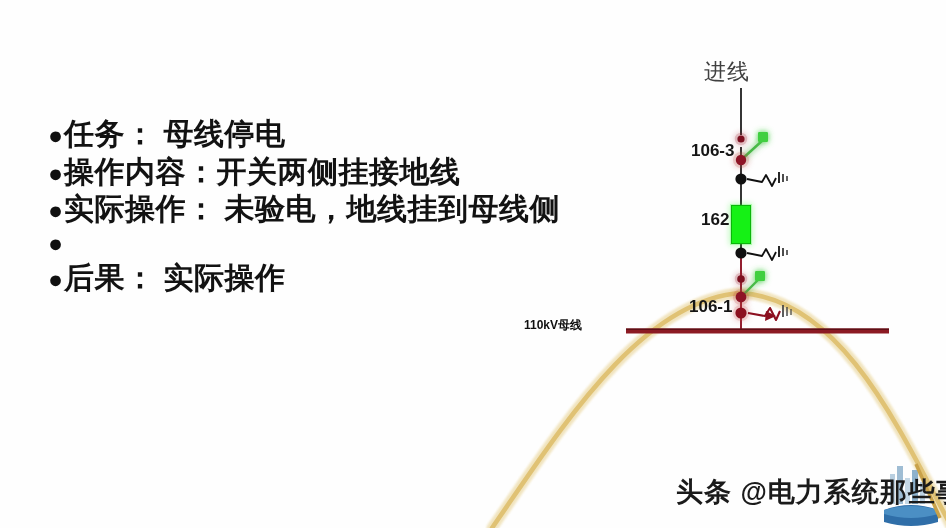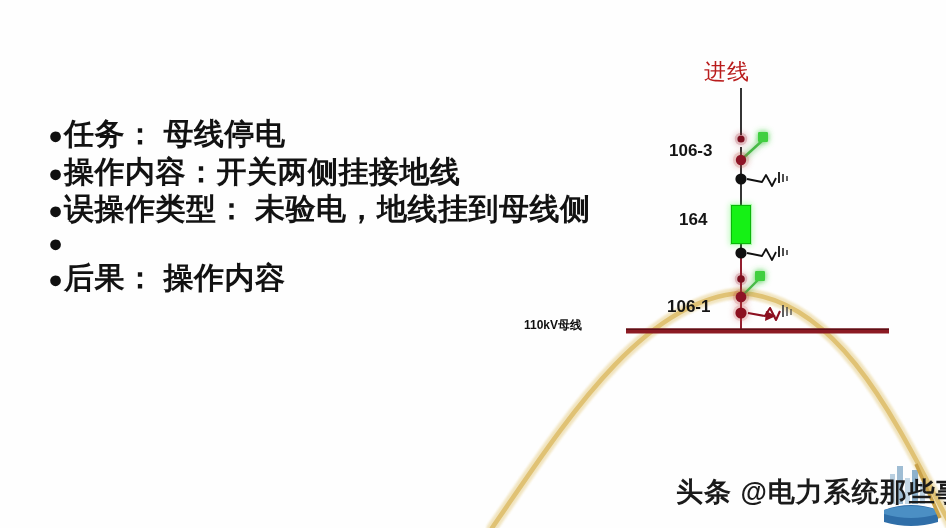--- a/index.html
+++ b/index.html
@@ -54,33 +54,34 @@
   }
   .diagram-svg { position: absolute; left: 0; top: 0; }
 
   .dev-label {
     position: absolute;
     font-family: "Liberation Sans", "DejaVu Sans", sans-serif;
     font-size: 17px;
     font-weight: 700;
     color: #151515;
     white-space: nowrap;
+    margin-left: 22px;
   }
   #label-106-3 { left: 669px; top: 141px; }
   #label-106   { left: 679px; top: 210px; }
   #label-106-1 { left: 667px; top: 297px; }
 
   #label-incoming {
     position: absolute;
     left: 704px;
     top: 57px;
     font-family: "Liberation Serif", "DejaVu Serif", serif;
     font-size: 22px;
     font-weight: 400;
-    color: #b91c1c;
+    color: #404040;
     letter-spacing: 1px;
   }
   #label-bus {
     position: absolute;
     left: 524px;
     top: 317px;
     font-family: "Liberation Sans", "DejaVu Sans", sans-serif;
     font-size: 12px;
     font-weight: 700;
     color: #101010;
@@ -118,28 +119,28 @@
     <div class="bullet-row">
       <span class="bullet-dot">●</span>
       <span class="bullet-text">任务： 母线停电</span>
     </div>
     <div class="bullet-row">
       <span class="bullet-dot">●</span>
       <span class="bullet-text">操作内容：开关两侧挂接地线</span>
     </div>
     <div class="bullet-row">
       <span class="bullet-dot">●</span>
-      <span class="bullet-text">误操作类型： 未验电，地线挂到母线侧</span>
-    </div>
-    <div class="bullet-row">
-      <span class="bullet-dot">●</span>
-    </div>
-    <div class="bullet-row">
-      <span class="bullet-dot">●</span>
-      <span class="bullet-text">后果： 操作内容</span>
+      <span class="bullet-text">实际操作： 未验电，地线挂到母线侧</span>
+    </div>
+    <div class="bullet-row">
+      <span class="bullet-dot">●</span>
+    </div>
+    <div class="bullet-row">
+      <span class="bullet-dot">●</span>
+      <span class="bullet-text">后果： 实际操作</span>
     </div>
   </div>
 
   <div id="diagram">
 
     <svg class="diagram-svg" width="946" height="528" viewBox="0 0 946 528">
 
       <defs>
         <filter id="glowGreen" x="-120%" y="-120%" width="340%" height="340%">
           <feGaussianBlur stdDeviation="3.2" result="b"></feGaussianBlur>
@@ -228,21 +229,21 @@
 
       <g>
         <line x1="626" y1="331" x2="889" y2="331" stroke="#8c1a23" stroke-width="5.2" stroke-linecap="butt"></line>
         <line x1="626" y1="329.2" x2="889" y2="329.2" stroke="#5e0f16" stroke-width="1.6"></line>
       </g>
 
     </svg>
 
     <div id="label-incoming">进线</div>
     <div class="dev-label" id="label-106-3">106-3</div>
-    <div class="dev-label" id="label-106">164</div>
+    <div class="dev-label" id="label-106">162</div>
     <div class="dev-label" id="label-106-1">106-1</div>
     <div id="label-bus">110kV母线</div>
   </div>
 
   <svg id="watermark-logo" viewBox="0 0 70 70">
     <rect x="14" y="16" width="5" height="30" fill="#b9cfe0"></rect>
     <rect x="21" y="8" width="6" height="38" fill="#9fbdd4"></rect>
     <rect x="29" y="20" width="5" height="26" fill="#c5d8e6"></rect>
     <rect x="36" y="12" width="6" height="34" fill="#8fb2cc"></rect>
     <rect x="44" y="24" width="5" height="22" fill="#bdd2e2"></rect>

